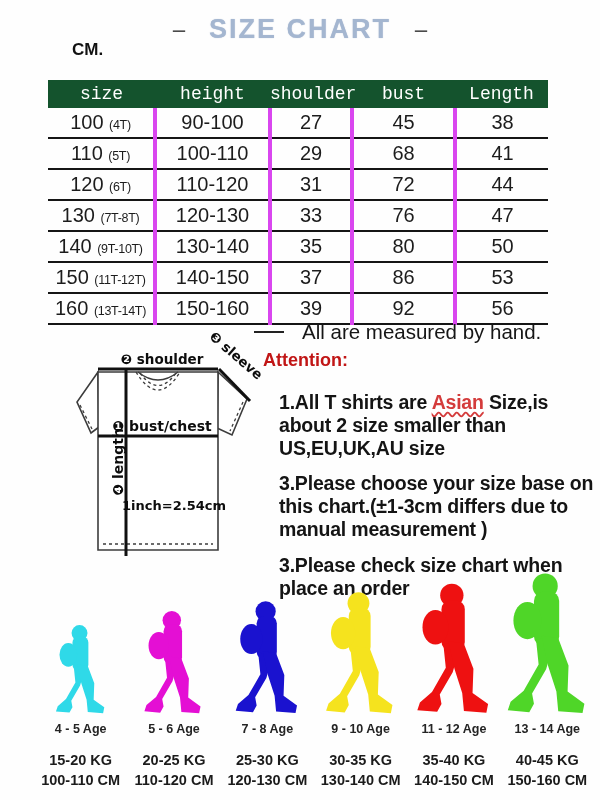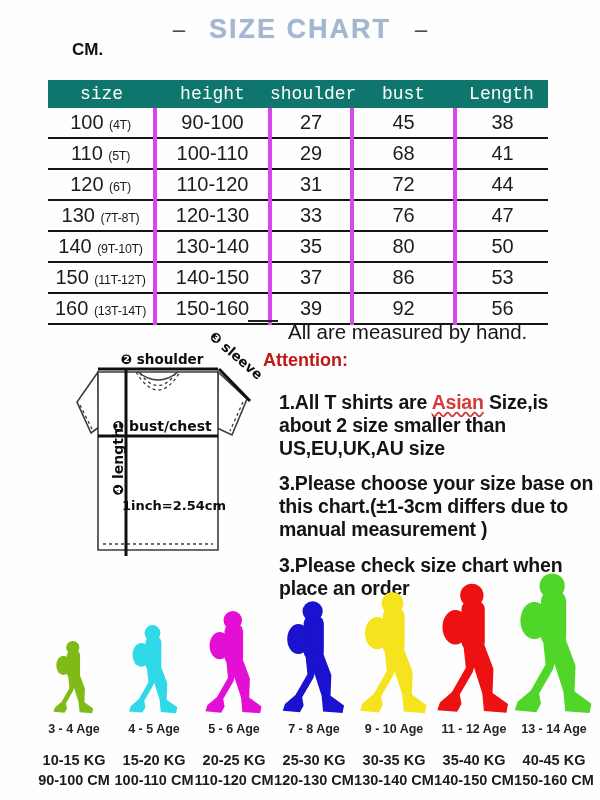--- a/index.html
+++ b/index.html
@@ -7,27 +7,27 @@
   .page{position:relative;width:600px;height:800px;background:#fefefe;}
 
   
   .title-row{position:absolute;top:14px;left:0;width:100%;display:flex;justify-content:center;align-items:center;gap:24px;}
   .title-dash{font-family:"Liberation Serif",serif;font-weight:700;font-size:24px;color:#4a4a4a;}
   .title-text{font-family:Liberation Sans, sans-serif;font-weight:700;font-size:27px;letter-spacing:2px;color:#a4b6d0;text-shadow:0 0 1px rgba(130,150,185,.55);}
   .cm-label{position:absolute;left:72px;top:40px;font-size:17px;font-weight:600;color:#121212;}
 
   
   .size-table{position:absolute;left:48px;top:80px;width:500px;border-collapse:collapse;table-layout:fixed;}
-  .size-table th{background:#0f766e;color:#ffffff;font-family:"Liberation Mono",monospace;font-weight:400;font-size:18px;height:28px;padding:0;}
+  .size-table th{background:#14532d;color:#ffffff;font-family:"Liberation Mono",monospace;font-weight:400;font-size:18px;height:28px;padding:0;}
   .size-table td{height:29px;text-align:center;font-size:20px;color:#1c1c1c;border-bottom:2px solid #151515;border-right:4px solid #d946ef;padding:0;white-space:nowrap;}
   .size-table td:last-child{border-right:none;}
   .size-tag{font-size:12.5px;letter-spacing:-0.3px;}
 
   
-  .footnote{position:absolute;left:248px;top:320px;display:flex;gap:10px;}
+  .footnote{position:absolute;left:254px;top:320px;display:flex;align-items:center;gap:18px;}
   .footnote-dash{width:30px;height:0;border-top:2.5px solid #222;}
   .footnote-text{font-size:20.5px;color:#161616;}
 
   
   .diagram{position:absolute;left:76px;top:344px;overflow:visible;}
   .diagram text{font-family:"DejaVu Sans",sans-serif;font-weight:700;fill:#0d0d0d;}
 
   
   .attention{position:absolute;left:263px;top:350px;width:334px;}
   .attention-heading{font-size:18px;font-weight:800;color:#c11616;margin-bottom:20px;}
@@ -174,30 +174,20 @@
   <div class="attention">
     <div class="attention-heading">Attention:</div>
     <div class="attention-item"><span>1.All T shirts are </span><span class="asian">Asian</span><span> Size,is about 2 size smaller than US,EU,UK,AU size</span></div>
     <div class="attention-item">3.Please choose your size base on this chart.(±1-3cm differs due to manual measurement )</div>
     <div class="attention-item">3.Please check size chart when place an order</div>
   </div>
 
   <div class="figures">
     <div class="fig-col">
       <div class="fig-box">
-          <svg class="kid-svg" width="46" height="74" viewBox="0 0 95 152">
-            <use href="#kid" fill="#7fba17"></use>
-          </svg>
-        </div>
-      <div class="age-label">3 - 4 Age</div>
-      <div class="kg-label">10-15 KG</div>
-      <div class="cm2-label">90-100 CM</div>
-    </div>
-    <div class="fig-col">
-      <div class="fig-box">
           <svg class="kid-svg" width="56" height="90" viewBox="0 0 95 152">
             <use href="#kid" fill="#2fd9e8"></use>
           </svg>
         </div>
       <div class="age-label">4 - 5 Age</div>
       <div class="kg-label">15-20 KG</div>
       <div class="cm2-label">100-110 CM</div>
     </div>
     <div class="fig-col">
       <div class="fig-box">

